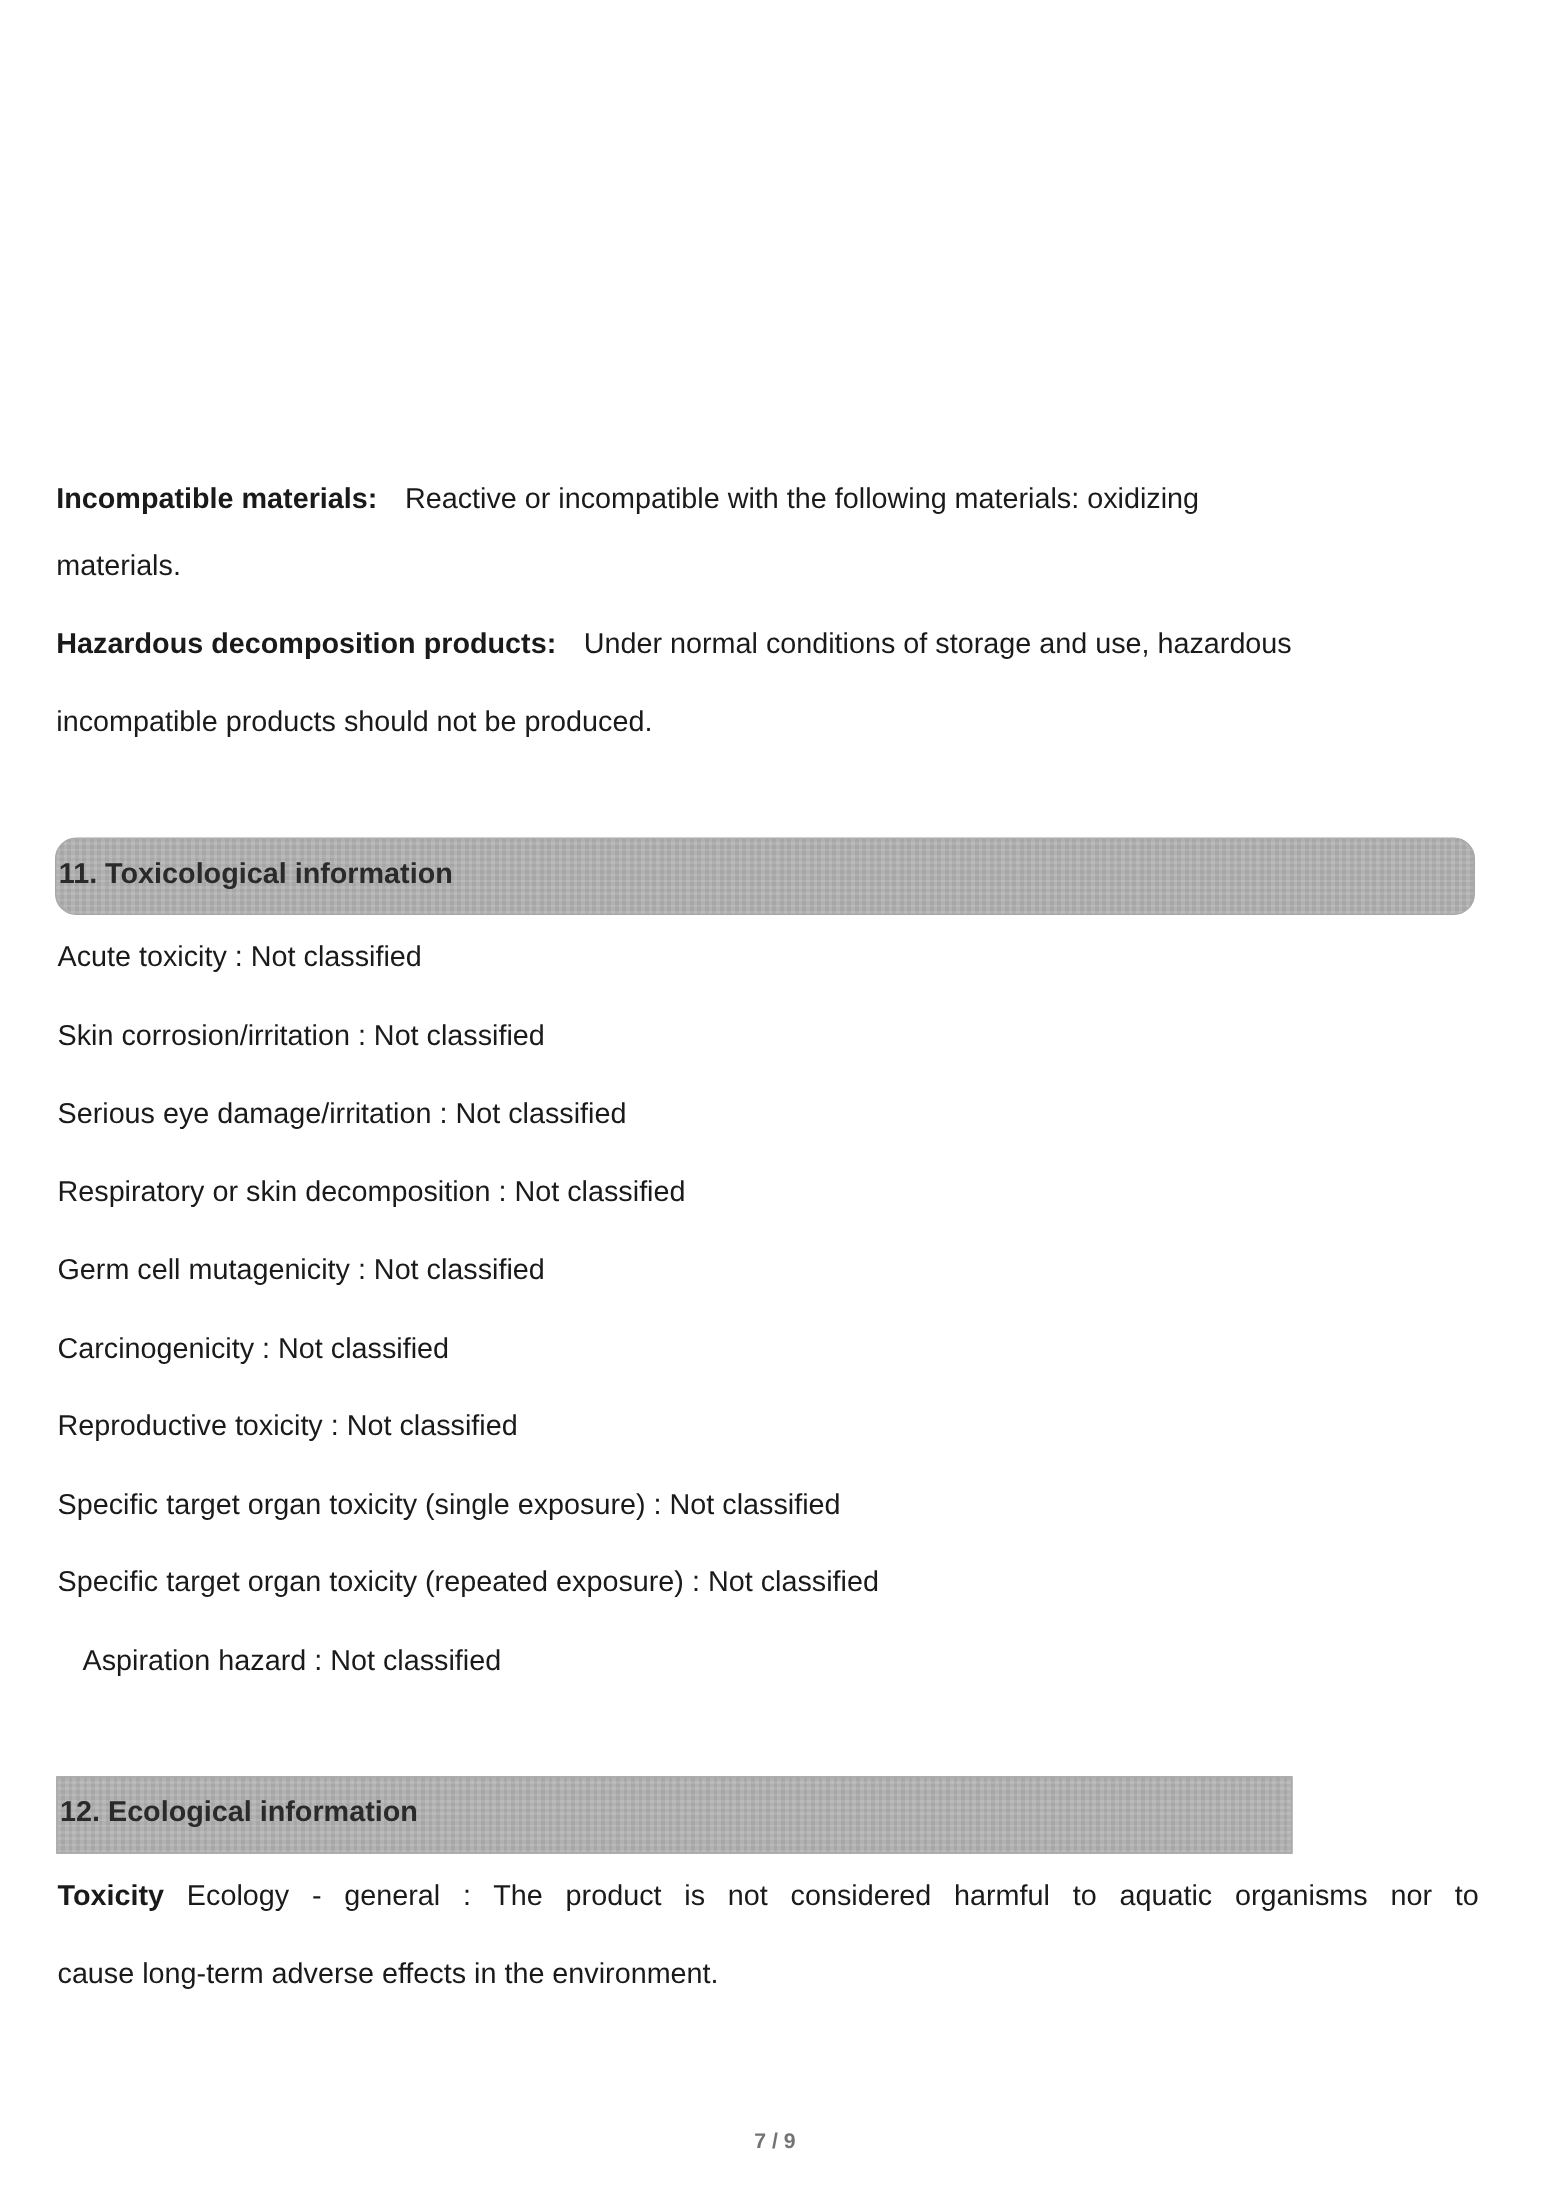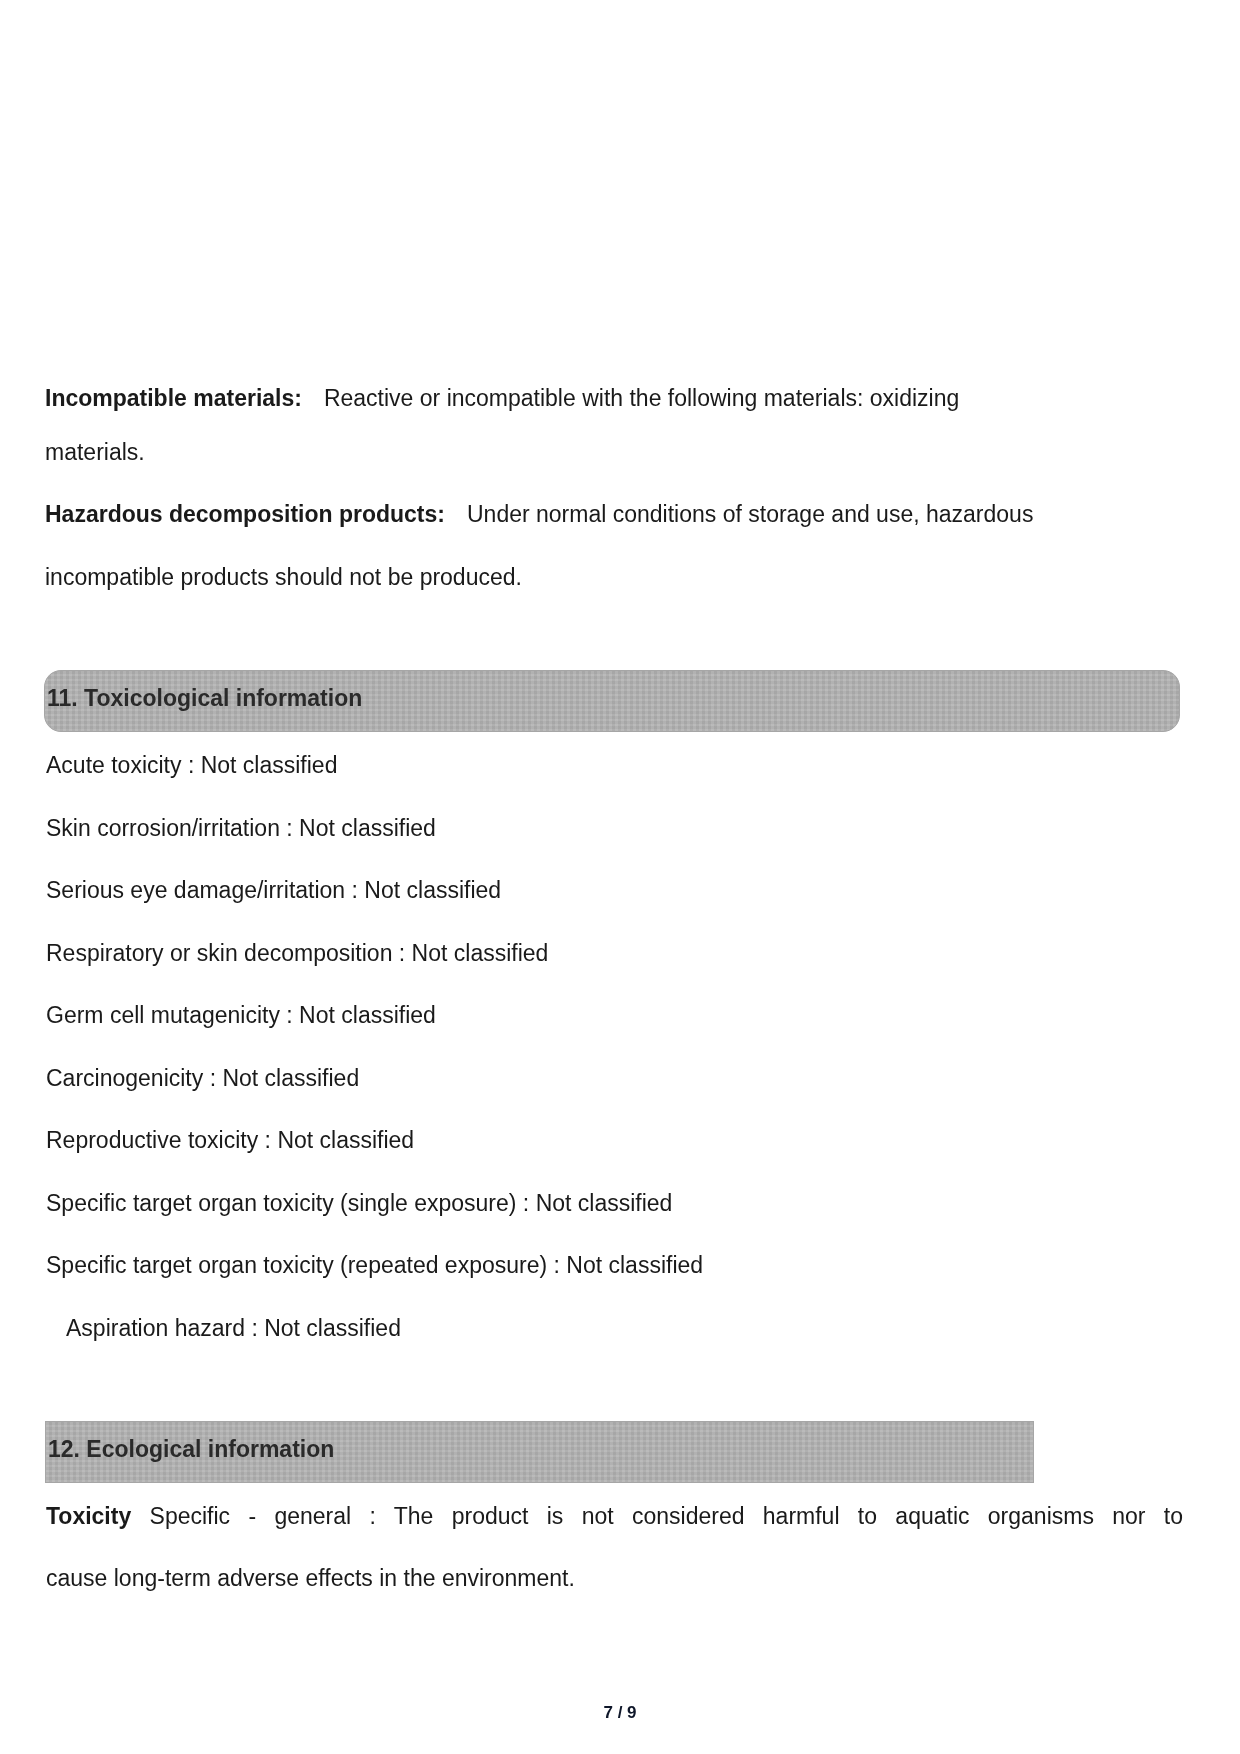--- a/index.html
+++ b/index.html
@@ -46,21 +46,21 @@
     white-space: nowrap;
   }
   .page-num {
     position: absolute;
     left: 0;
     width: 1240px;
     top: 1703px;
     text-align: center;
     font-size: 17px;
     font-weight: bold;
-    color: #0f172a;
+    color: #737373;
   }
   .justify {
     position: absolute;
     left: 46px;
     width: 1137px;
     font-size: 23px;
     line-height: 30px;
     text-align: justify;
     text-align-last: justify;
   }
@@ -93,17 +93,17 @@
     <div class="line" style="top: 1188px; left: 46px;"><span>Specific target organ toxicity (single exposure)</span><span style="white-space: pre;"> : </span><span>Not classified</span></div>
     <div class="line" style="top: 1250px; left: 46px;"><span>Specific target organ toxicity (repeated exposure)</span><span style="white-space: pre;"> : </span><span>Not classified</span></div>
     <div class="line" style="top: 1313px; left: 46px; margin-left: 20px;"><span>Aspiration hazard</span><span style="white-space: pre;"> : </span><span>Not classified</span></div>
   </div>
 
 <div class="section-bar" style="top:1421px; left:45px; width:989px;">
   <div class="section-title">12. Ecological information</div>
 </div>
 
 <div class="justify" style="top:1501px;">
-  <span class="b">Toxicity</span> <span>Specific - general : The product is not considered harmful to aquatic organisms nor to</span>
+  <span class="b">Toxicity</span> <span>Ecology - general : The product is not considered harmful to aquatic organisms nor to</span>
 </div>
 <div class="line" style="top:1563px; left:46px;">cause long-term adverse effects in the environment.</div>
 
 <div class="page-num">7 / 9</div>
 
 </body></html>

